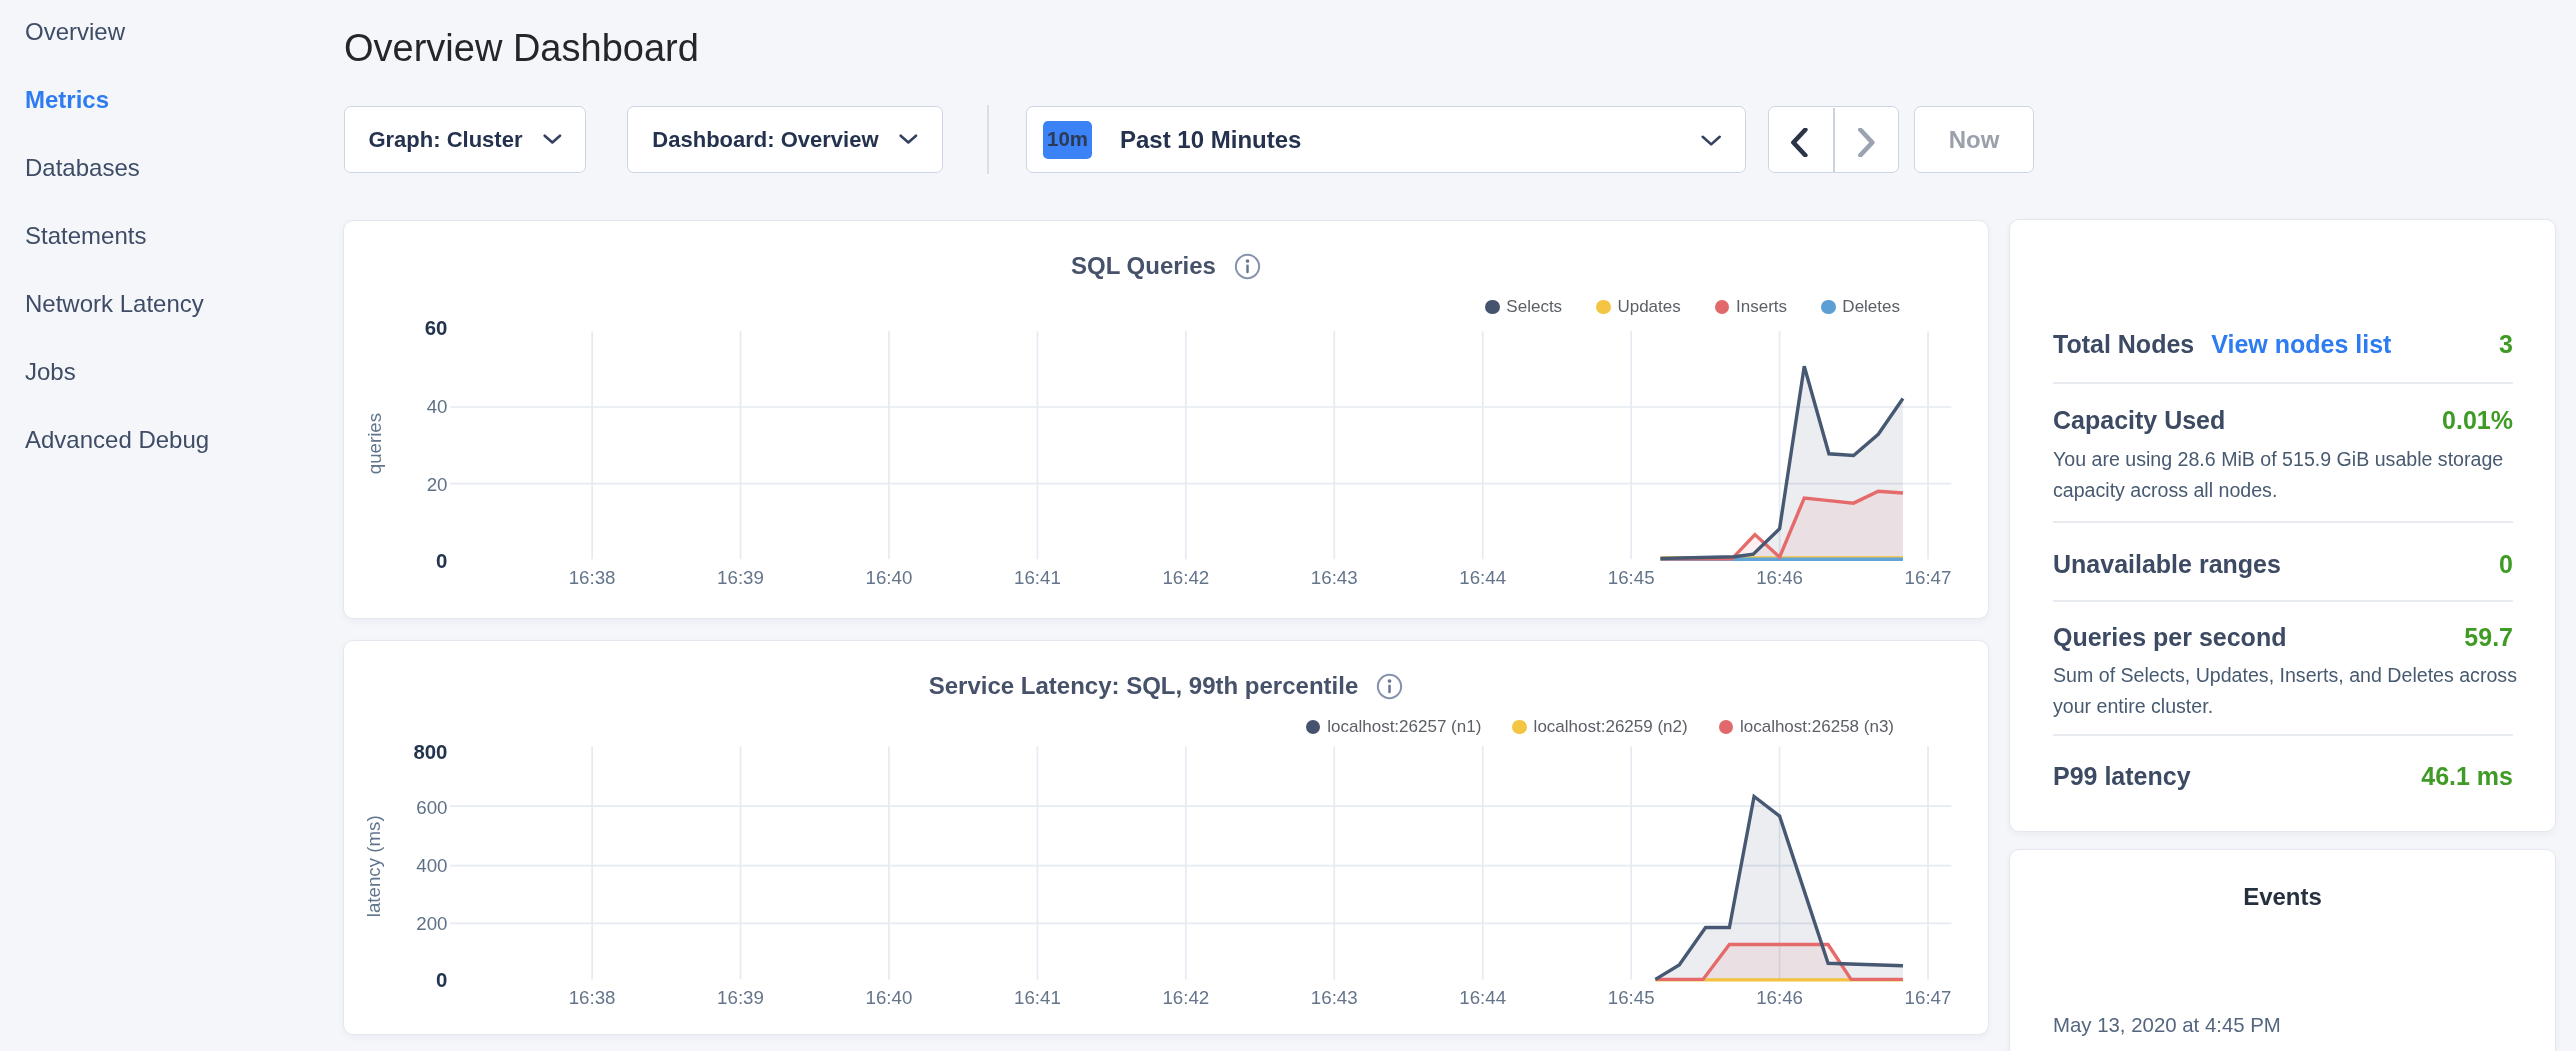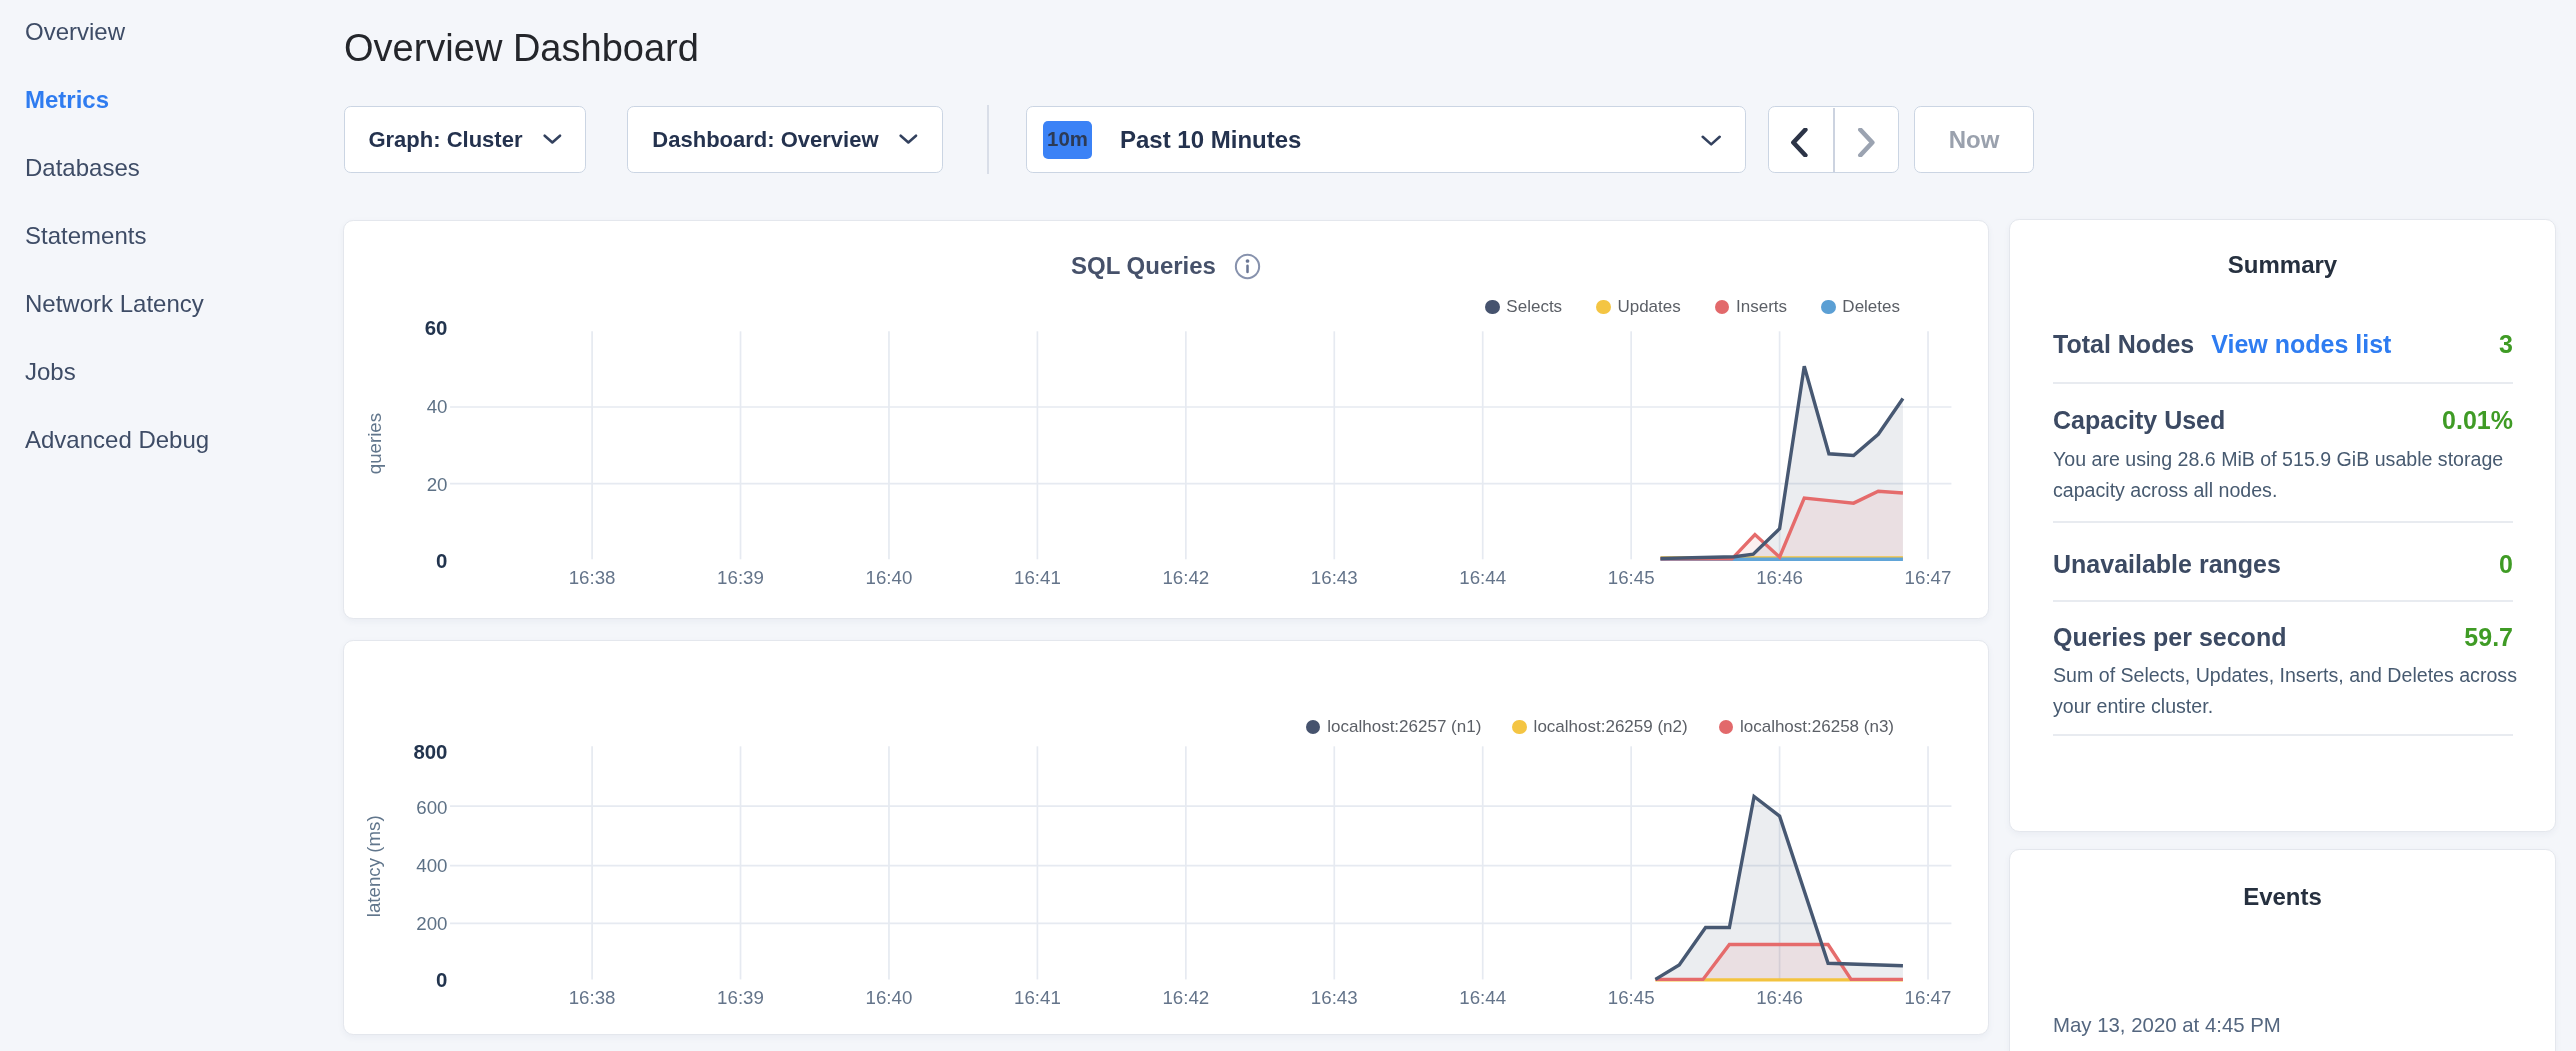--- a/index.html
+++ b/index.html
@@ -160,20 +160,28 @@
           <text x="1515.5" y="429">16:45</text>
           <text x="1690" y="429">16:46</text>
           <text x="1864.5" y="429">16:47</text>
         </g>
         <text x="46" y="264" font-size="22" fill="#61768c" text-anchor="middle" transform="rotate(-90 46 264)">queries</text>
       </g>
     </svg>
   </div>
 
   <div class="panel" id="chart2">
+    <div class="ctitle">
+      <span class="t">Service Latency: SQL, 99th percentile</span>
+      <svg width="27" height="27" viewBox="0 0 32 32">
+        <circle cx="16" cy="16" r="13.8" fill="none" stroke="#8792ad" stroke-width="2.4"></circle>
+        <circle cx="16" cy="9.5" r="2.2" fill="#6a7694"></circle>
+        <rect x="14.5" y="13.5" width="3" height="10.5" rx="1.5" fill="#6a7694"></rect>
+      </svg>
+    </div>
     <div class="legend" style="right:94px;">
       <div class="it">
         <span class="dot" style="background:#46536e;"></span>
         <span class="tx">localhost:26257 (n1)</span>
       </div>
       <div class="it" style="margin-left:31px;">
         <span class="dot" style="background:#f4c543;"></span>
         <span class="tx">localhost:26259 (n2)</span>
       </div>
       <div class="it" style="margin-left:31px;">
@@ -219,30 +227,30 @@
           <text x="1515.5" y="429">16:45</text>
           <text x="1690" y="429">16:46</text>
           <text x="1864.5" y="429">16:47</text>
         </g>
         <text x="45" y="267" font-size="22" fill="#61768c" text-anchor="middle" transform="rotate(-90 45 267)">latency (ms)</text>
       </g>
     </svg>
   </div>
 
   <div class="panel" id="summary">
-    <div style="position:absolute; top:32px; width:100%; text-align:center; font-size:24px; font-weight:bold; color:#26303f; line-height:25.5px;">Summary</div>
     <div class="srow" style="top:111px; line-height:26px;"><span class="k">Total Nodes</span><span class="k link">View nodes list</span><span class="v">3</span></div>
     <div class="sdiv" style="top:162px;"></div>
     <div class="srow" style="top:187px; line-height:26px;"><span class="k">Capacity Used</span><span class="v">0.01%</span></div>
     <div class="ssub" style="top:224px;">You are using 28.6 MiB of 515.9 GiB usable storage<br>capacity across all nodes.</div>
     <div class="sdiv" style="top:301px;"></div>
     <div class="srow" style="top:331px; line-height:26px;"><span class="k">Unavailable ranges</span><span class="v">0</span></div>
     <div class="sdiv" style="top:380px;"></div>
     <div class="srow" style="top:404px; line-height:26px;"><span class="k">Queries per second</span><span class="v">59.7</span></div>
     <div class="ssub" style="top:440px;">Sum of Selects, Updates, Inserts, and Deletes across<br>your entire cluster.</div>
     <div class="sdiv" style="top:514px;"></div>
+    <div class="srow" style="top:543px; line-height:26px;"><span class="k">P99 latency</span><span class="v">46.1 ms</span></div>
   </div>
 
   <div class="panel" id="events">
     <div style="position:absolute; top:34px; width:100%; text-align:center; font-size:24px; font-weight:bold; color:#26303f; line-height:25.5px;">Events</div>
     <div style="position:absolute; left:43px; top:164px; font-size:20.4px; color:#54667f; line-height:22px;">May 13, 2020 at 4:45 PM</div>
   </div>
 
 
 </body></html>

